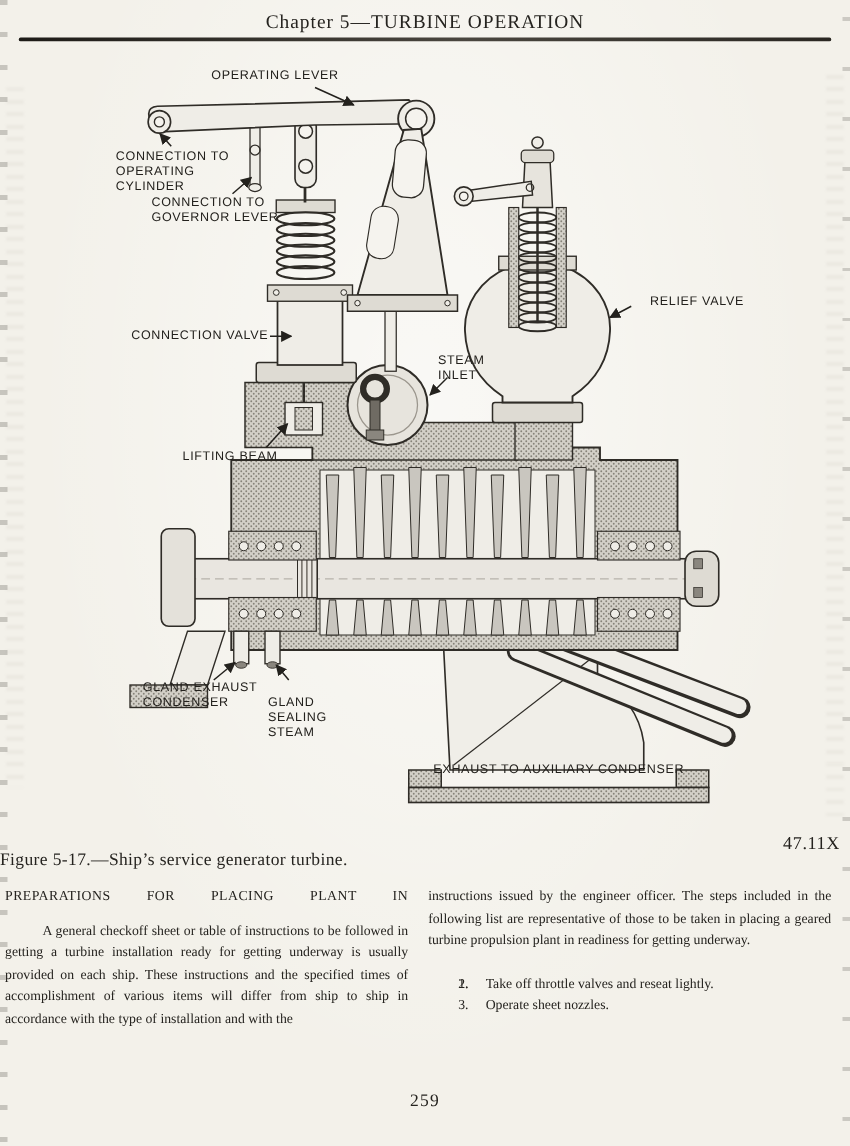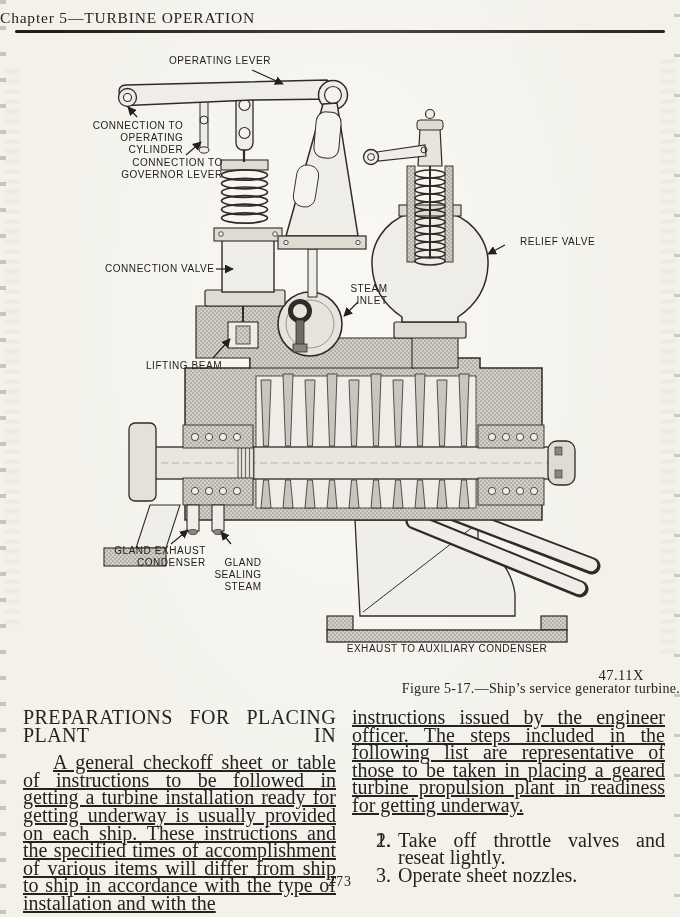--- a/index.html
+++ b/index.html
@@ -12,41 +12,41 @@
     font-family:"Liberation Serif", serif;
   }
   .edge{position:absolute;top:0;bottom:0;width:6px;opacity:.45;filter:blur(.4px);}
   .edge.l{left:0;background:repeating-linear-gradient(180deg, rgba(52,48,42,.5) 0 4px, transparent 4px 26px);}
   .edge.r{right:0;background:repeating-linear-gradient(180deg, transparent 0 14px, rgba(52,48,42,.45) 14px 17px, transparent 17px 40px);}
   .ghost{position:absolute;width:14px;opacity:.5;filter:blur(1.2px);
     background:repeating-linear-gradient(180deg, rgba(120,112,100,.14) 0 3px, transparent 3px 10px);}
   .ghost.gl{left:5px;top:70px;height:560px;}
   .ghost.gr{right:5px;top:60px;height:600px;}
 
-  .header{position:absolute;top:9px;left:0;width:100%;text-align:left;
+  .header{position:absolute;top:9px;left:0;width:100%;text-align:center;
     font-size:15.5px;letter-spacing:.8px;}
   .rule{position:absolute;top:30px;left:15px;right:15px;height:2.6px;border-radius:2px;
     background:linear-gradient(90deg,#1d1b17,#4a463f 55%,#2a2722);}
 
   svg.diagram{position:absolute;left:0;top:0;}
 
   .lbl{position:absolute;font-family:"Liberation Sans",sans-serif;font-size:10px;
-    line-height:12px;letter-spacing:.55px;color:#23211d;white-space:pre-line;text-align:right;}
+    line-height:12px;letter-spacing:.55px;color:#23211d;white-space:pre-line;text-align:left;}
   .lbl.c{transform:translateX(-50%);}
 
-  .credit{position:absolute;top:667px;right:36px;font-size:14.5px;letter-spacing:.5px;}
-  .caption{position:absolute;top:681px;left:0;width:100%;text-align:right;
+  .credit{position:absolute;top:667px;right:8px;font-size:14.5px;letter-spacing:.5px;}
+  .caption{position:absolute;top:681px;left:0;width:100%;text-align:left;
     font-size:14px;letter-spacing:.3px;}
 
-  .columns{position:absolute;top:709px;left:23px;right:15px;display:flex;gap:16px;
-    font-size:20px;line-height:17.6px;}
+  .columns{position:absolute;top:709px;left:4px;right:15px;display:flex;gap:16px;
+    font-size:11px;line-height:17.6px;}
   .col{flex:1;min-width:0;text-align:justify;}
   .h1{letter-spacing:.4px;word-spacing:3px;}
   .h1 .l1{text-align:justify;text-align-last:justify;}
-  .para{margin:10px 0 0;text-indent:30px;text-decoration:underline;}
+  .para{margin:10px 0 0;text-indent:30px;}
   .para.cont{margin:0;text-indent:0;}
   ol.steps{margin:17px 0 0;padding:0;list-style:none;}
   ol.steps li{position:relative;padding-left:46px;text-align:justify;}
   ol.steps .num{position:absolute;left:24px;}
   .pageno{position:absolute;top:874px;left:0;width:100%;text-align:center;
     font-size:14px;letter-spacing:1px;}
 </style>
 </head>
 <body>
 
@@ -251,21 +251,21 @@
   <div class="lbl" style="left:105px;top:263px">CONNECTION VALVE</div>
   <div class="lbl" style="left:146px;top:360px">LIFTING BEAM</div>
   <div class="lbl c" style="left:369px;top:283px">STEAM
 INLET</div>
   <div class="lbl" style="left:520px;top:236px">RELIEF VALVE</div>
   <div class="lbl c" style="left:160px;top:545px">GLAND EXHAUST
 CONDENSER</div>
   <div class="lbl c" style="left:238px;top:557px">GLAND
 SEALING
 STEAM</div>
-  <div class="lbl c" style="left:447px;top:643px">EXHAUST TO AUXILIARY CONDENSER</div>
+  <div class="lbl c" style="left:447px;top:610px">EXHAUST TO AUXILIARY CONDENSER</div>
 
   <div class="header">Chapter 5—TURBINE OPERATION</div>
   <div class="rule"></div>
 
   <div class="credit">47.11X</div>
   <div class="caption">Figure 5-17.—Ship’s service generator turbine.</div>
 
   <div class="columns">
     <div class="col">
       <div class="h1">
@@ -284,19 +284,19 @@
           <span class="txt">Take off throttle valves and reseat lightly.</span>
         </li>
         <li>
           <span class="num">3.</span>
           <span class="txt">Operate sheet nozzles.</span>
         </li>
       </ol>
     </div>
   </div>
 
-  <div class="pageno">273</div>
+  <div class="pageno">259</div>
 
   <div class="edge l"></div>
   <div class="edge r"></div>
   <div class="ghost gl"></div>
   <div class="ghost gr"></div>
 </div>
 
 </body></html>

